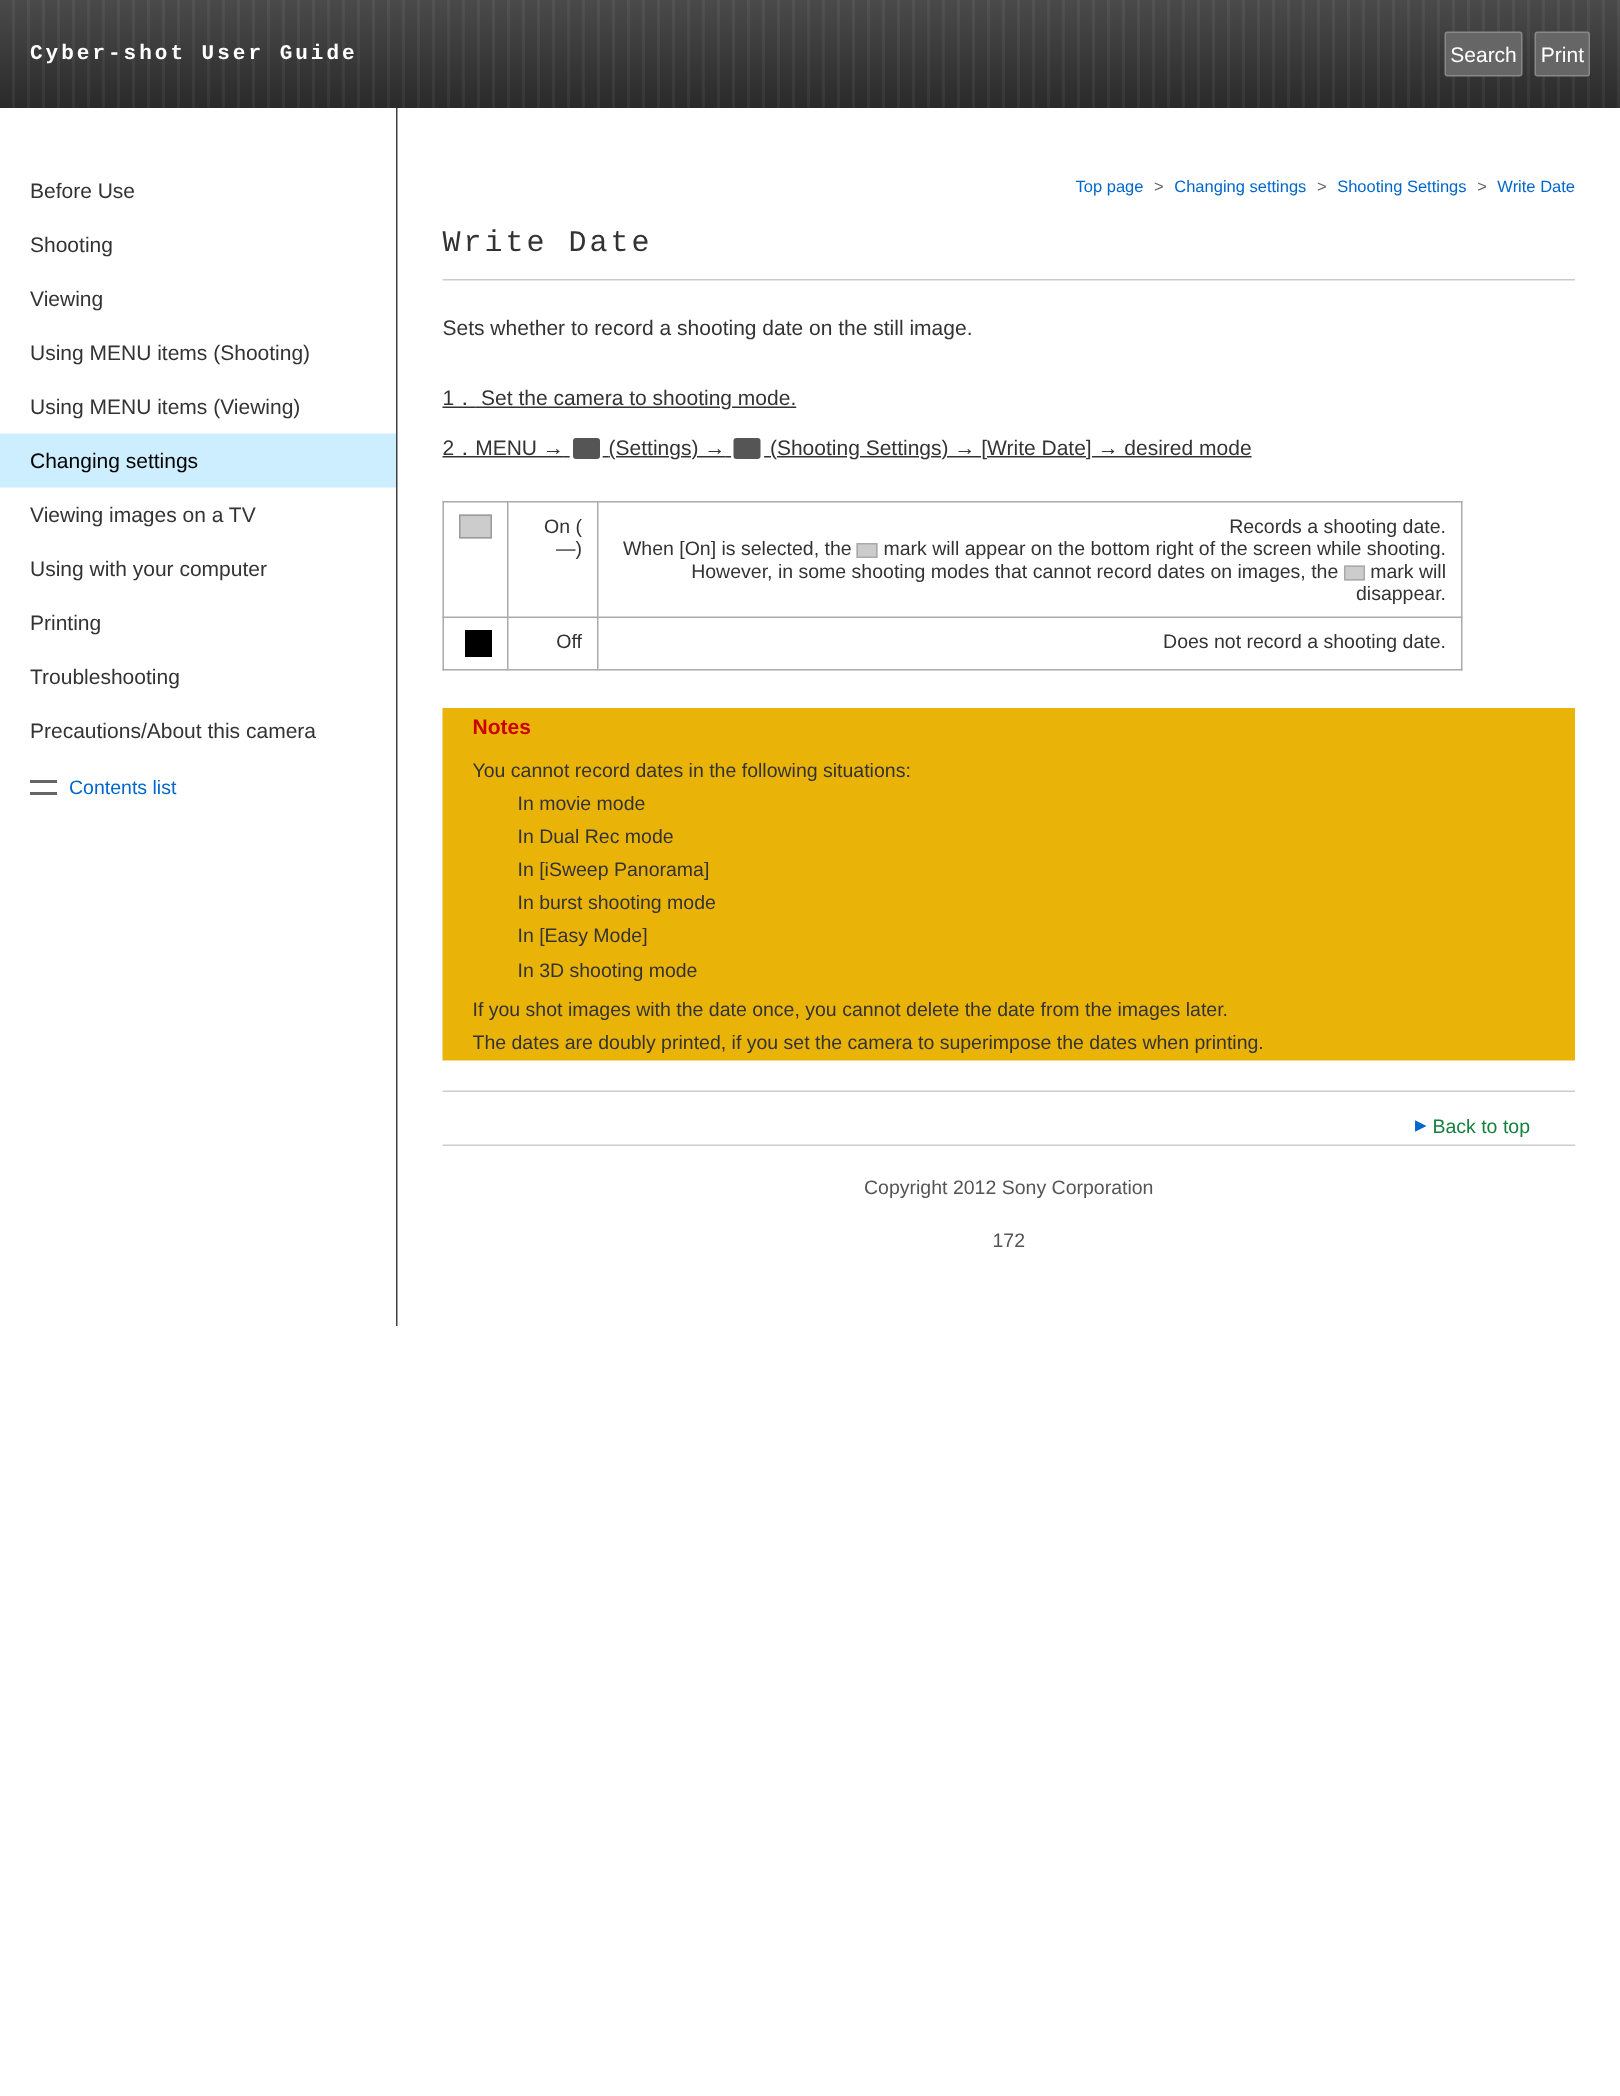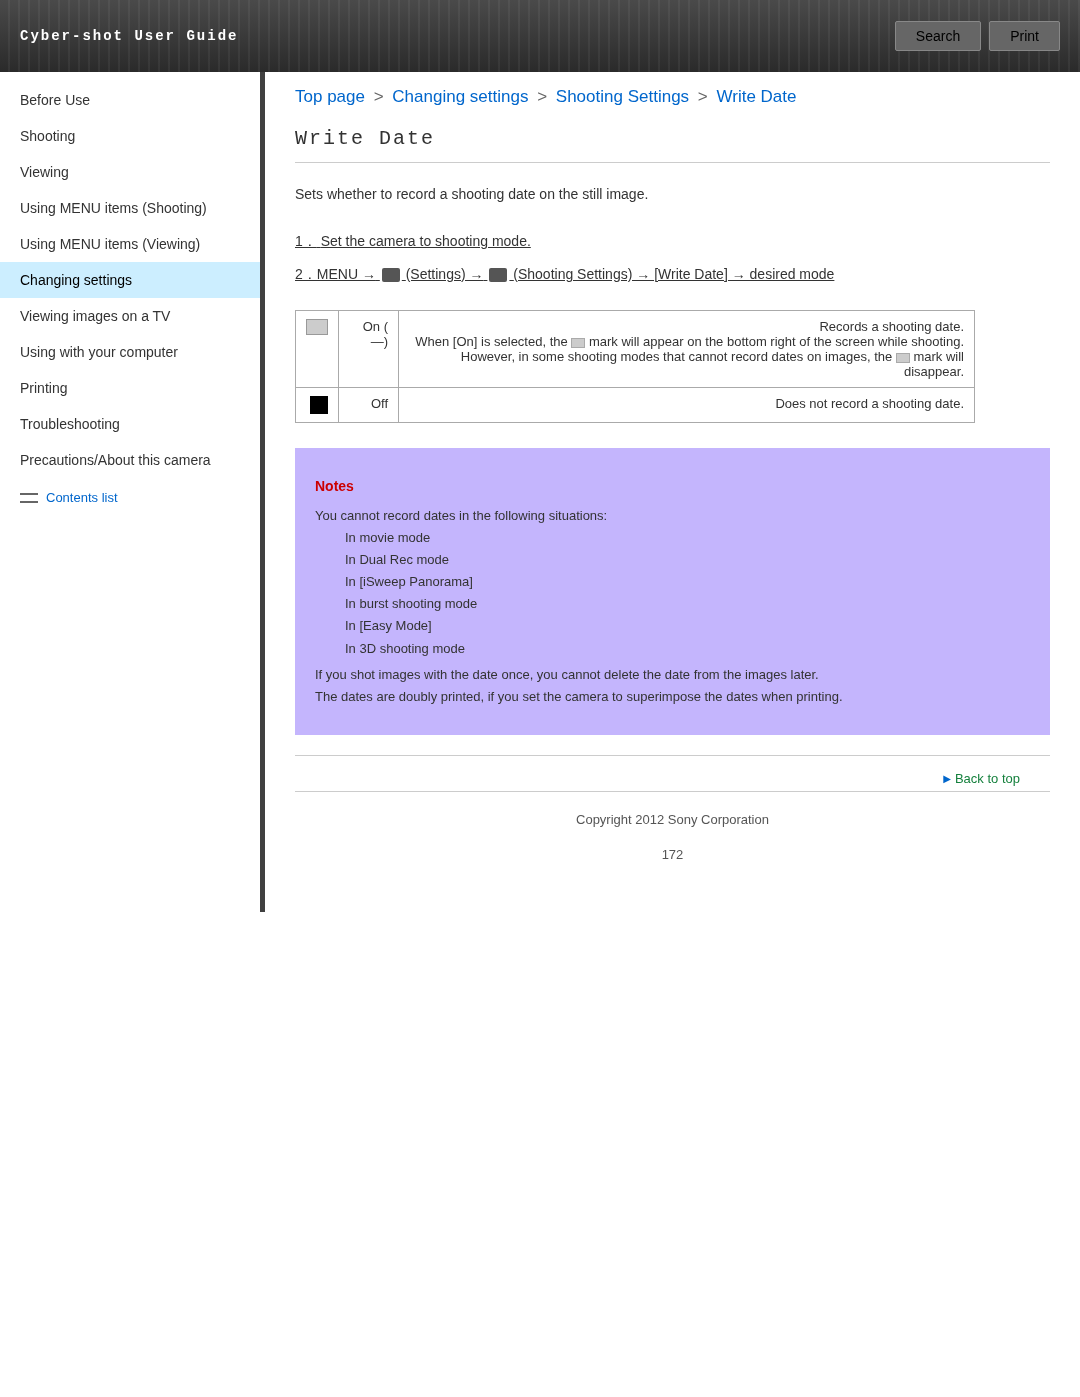--- a/index.html
+++ b/index.html
@@ -45,40 +45,40 @@
       z-index: 1;
     }
     .header-buttons {
       display: flex;
       gap: 8px;
       position: relative;
       z-index: 1;
     }
     .header-btn {
       background: #666;
-      color: #000000;
+      color: #ffffff;
       border: 1px solid #888;
-      padding: 6px 20px;
+      padding: 6px 3px;
       font-size: 14px;
       cursor: pointer;
       border-radius: 2px;
     }
 
     
     .main-container {
       display: flex;
       padding: 0;
     }
 
     
     .sidebar {
       width: 265px;
       min-width: 265px;
-      padding: 10px 0;
-      border-right: 5px solid #404040;
+      padding: 37px 0;
+      border-right: 1px solid #404040;
     }
     .sidebar-item {
       padding: 10px 20px;
       font-size: 14px;
       color: #333;
       cursor: pointer;
       border-bottom: none;
     }
     .sidebar-item.active {
       background: #cceeff;
@@ -105,23 +105,25 @@
     }
 
     
     .content {
       flex: 1;
       padding: 15px 30px 30px 30px;
     }
 
     
     .breadcrumb {
-      font-size: 17px;
+      text-align: right;
+      font-size: 11px;
       color: #0066cc;
       margin-bottom: 20px;
+      margin-top: 32px;
     }
     .breadcrumb a {
       color: #0066cc;
       text-decoration: none;
     }
     .breadcrumb span {
       color: #0066cc;
     }
     .breadcrumb .separator {
       color: #666;
@@ -204,23 +206,23 @@
     .black-square {
       display: inline-block;
       width: 18px;
       height: 18px;
       background: #000;
       vertical-align: middle;
     }
 
     
     .notes-box {
-      background: #c4b5fd;
+      background: #eab308;
       border: none;
-      padding: 27px 20px;
+      padding: 1px 20px;
       margin: 20px 0;
       font-size: 13px;
       color: #333;
       line-height: 1.7;
     }
     .notes-title {
       color: #cc0000;
       font-weight: bold;
       font-size: 14px;
       margin-bottom: 6px;

